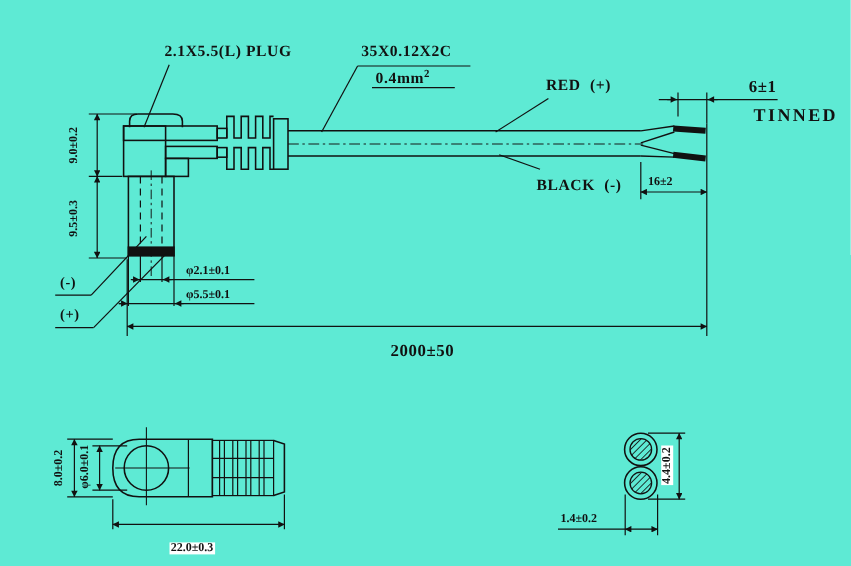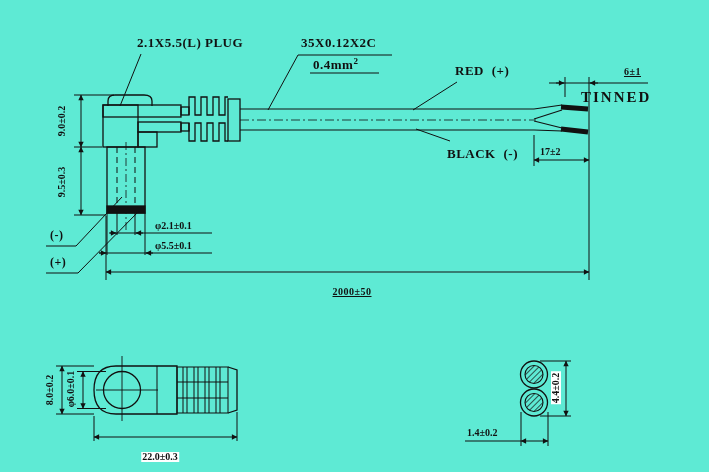--- a/index.html
+++ b/index.html
@@ -5,21 +5,21 @@
   html,body{margin:0;padding:0;background:#fff;}
   #stage{
     position:relative;width:709px;height:472px;background:#5eead4;
     font-family:"Liberation Serif",serif;color:#111;overflow:hidden;
   }
   svg{position:absolute;left:0;top:0;}
   .lbl{
     position:absolute;font-weight:bold;color:#111;white-space:nowrap;
     font-family:"Liberation Serif",serif;line-height:1;letter-spacing:.5px;
   }
-  .fs13{font-size:13px;} .fs15{font-size:15px;} .fs11{font-size:10px;text-decoration:underline;}
+  .fs13{font-size:13px;} .fs15{font-size:15px;} .fs11{font-size:14px;}
   .fs10{font-size:10px;letter-spacing:0;} .fs12{font-size:12px;}
   .rot{transform:translate(-50%,-50%) rotate(-90deg);transform-origin:center;}
   .ctr{transform:translateX(-50%);margin-top:27px;}
   .mask{background:#fff;padding:0 1px;}
   .sup{font-size:9px;vertical-align:super;letter-spacing:0;}
 </style>
 </head>
 <body>
 
 <div id="stage">
@@ -166,29 +166,29 @@
   <div class="lbl fs13" style="left:301px;top:36px">35X0.12X2C</div>
 
   <div class="lbl fs13" style="left:313px;top:57px">
     <span>0.4mm</span><span class="sup">2</span>
   </div>
 
   <div class="lbl fs13" style="left:455px;top:64px;word-spacing:4px">RED (+)</div>
 
   <div class="lbl fs13" style="left:447px;top:147px;word-spacing:4px">BLACK (-)</div>
 
-  <div class="lbl fs15" style="left:581px;top:90px;letter-spacing:2px">TINNED</div>
+  <div class="lbl fs15" style="left:628px;top:90px;letter-spacing:2px">TINNED</div>
 
   <div class="lbl fs12" style="left:50px;top:229px">(-)</div>
 
   <div class="lbl fs12" style="left:50px;top:256px">(+)</div>
 
   <div class="lbl fs11" style="left:624px;top:67px">6±1</div>
 
-  <div class="lbl fs10" style="left:540px;top:147px">17±2</div>
+  <div class="lbl fs10" style="left:540px;top:147px">16±2</div>
 
   <div class="lbl fs11 ctr" style="left:352px;top:260px">2000±50</div>
 
   <div class="lbl fs10 rot" style="left:62px;top:121px">9.0±0.2</div>
 
   <div class="lbl fs10 rot" style="left:62px;top:182px">9.5±0.3</div>
 
   <div class="lbl fs10" style="left:155px;top:221px">φ2.1±0.1</div>
 
   <div class="lbl fs10" style="left:155px;top:241px">φ5.5±0.1</div>

